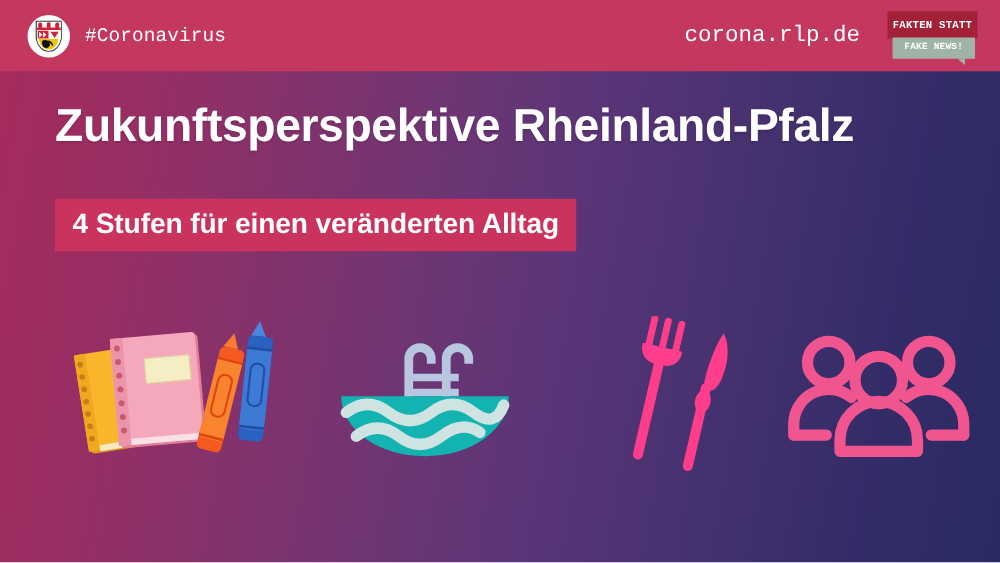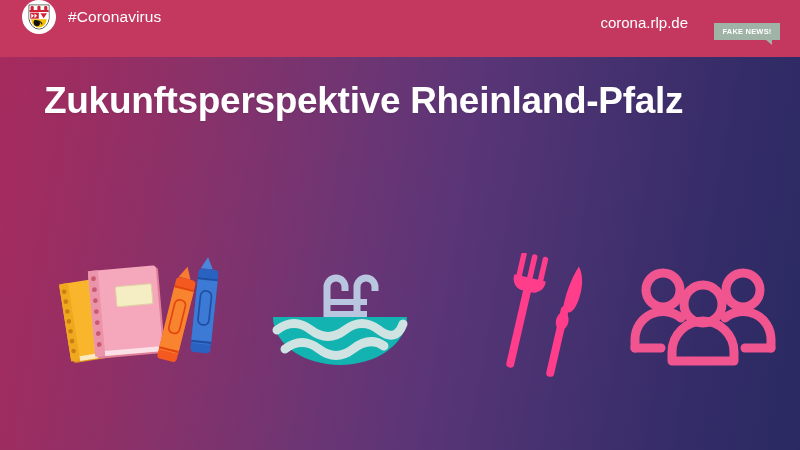--- a/index.html
+++ b/index.html
@@ -19,41 +19,41 @@
       #45316f 72%,
       #342c68 86%,
       #2a2a62 100%);
     overflow:hidden;
   }
 
   
   .header {
     position:absolute; left:0; top:0; width:800px; height:57px;
     background:#c4385f;
-    display:flex; align-items:flex-start;
+    display:flex; align-items:center;font-family:Liberation Mono, monospace;
   }
   .brand { display:flex; align-items:center; margin-left:22px; }
   .crest-circle {
     width:34px; height:34px; border-radius:50%;
     background:#ffffff;
     display:flex; align-items:center; justify-content:center;
     flex:0 0 auto;
   }
   .crest-svg { display:block; }
   .hashtag {
     margin-left:12px; color:#ffffff;
     font-size:15.5px; font-weight:400; letter-spacing:.1px;
     white-space:nowrap;
   }
   .header-right {
     margin-left:auto; margin-right:18px;
     display:flex; align-items:center; gap:14px;
   }
   .site-url {
-    color:#ffffff; font-size:15px; font-weight:400; white-space:nowrap;
+    color:#ffffff; font-size:18px; font-weight:400; white-space:nowrap;
   }
   
   .badge { position:relative; width:80px; height:44px; flex:0 0 auto; }
   .badge-top {
     position:absolute; left:8px; top:2px; width:72px; height:22px;
     background:#a32137;
     display:flex; align-items:center; justify-content:center;
   }
   .badge-top span {
     color:#ffffff; font-size:8.5px; font-weight:700;
@@ -135,28 +135,34 @@
           <path d="M6.0 16.4 c2.4 -0.9 4.6 -0.3 5.6 1.6 c1.1 2.1 -0.3 4.0 -2.0 4.3 c-1.9 0.3 -3.6 -1.1 -3.9 -3.0 c-0.2 -1.2 0.1 -2.2 0.3 -2.9 z" fill="#111111"></path>
           <path d="M10.6 17.0 c1.6 0.4 2.9 1.6 3.3 3.0" stroke="#111111" stroke-width="1.1" fill="none" stroke-linecap="round"></path>
         </svg>
       </div>
       <div class="hashtag">#Coronavirus</div>
     </div>
 
     <div class="header-right">
       <div class="site-url">corona.rlp.de</div>
       <div class="badge">
+        <div class="badge-top">
+          <span>FAKTEN STATT</span>
+        </div>
         <div class="badge-bot">
           <span>FAKE NEWS!</span>
         </div>
       </div>
     </div>
   </div>
 
   <div class="headline">Zukunftsperspektive Rheinland-Pfalz</div>
+  <div class="subline-wrap">
+    <div class="subline">4 Stufen für einen veränderten Alltag</div>
+  </div>
 
   <div class="icon-row">
 
     <div class="icon-cell i0">
       <svg width="170" height="120" viewBox="0 0 170 120" aria-hidden="true">
 
         <g transform="rotate(-9 60 70)">
           <rect x="18" y="24" width="62" height="78" rx="3" fill="#e0961f"></rect>
           <rect x="16" y="22" width="62" height="78" rx="3" fill="#f9b62c"></rect>
           <rect x="16" y="22" width="9" height="78" fill="#f0a81f"></rect>

